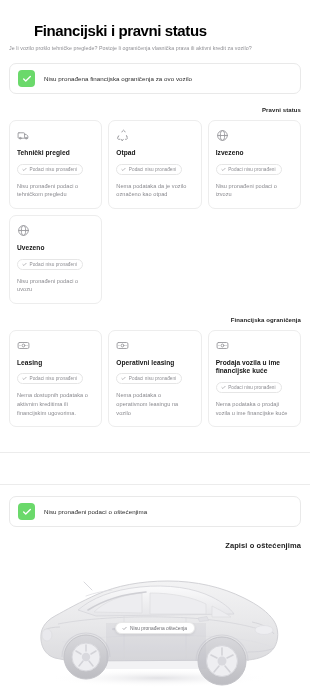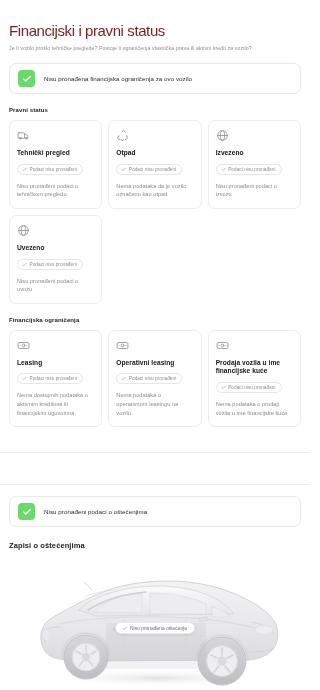--- a/index.html
+++ b/index.html
@@ -48,20 +48,21 @@
   .banner-check svg { display:block; }
   .banner-text { font-size: 6.2px; color: #2b2b2b; letter-spacing: 0.05px; }
 
   
   .group-label {
     font-size: 6px;
     font-weight: bold;
     color: #1b1b1b;
     margin: 13px 9px 7px 9px;
     letter-spacing: 0.1px;
+    text-align: right;
   }
 
   
   .card-grid {
     display: grid;
     grid-template-columns: repeat(3, 1fr);
     gap: 6px;
     padding: 0 9px;
   }
   .card {
@@ -107,23 +108,24 @@
     font-size: 5.6px;
     color: #8a8a8f;
     line-height: 1.55;
     margin-top: 7px;
     letter-spacing: 0.04px;
   }
 
   
   .big-title {
     font-size: 15px;
-    font-weight: normal;
+    font-weight: bold;
     letter-spacing: -0.4px;
-    color: #7f1d1d;
+    color: #000000;
+    margin-left: 25px;
   }
 
   
   .car-wrap {
     position: relative;
     margin: 10px 0 0 0;
     width: 310px;
     height: 128px;
     overflow: hidden;
   }

